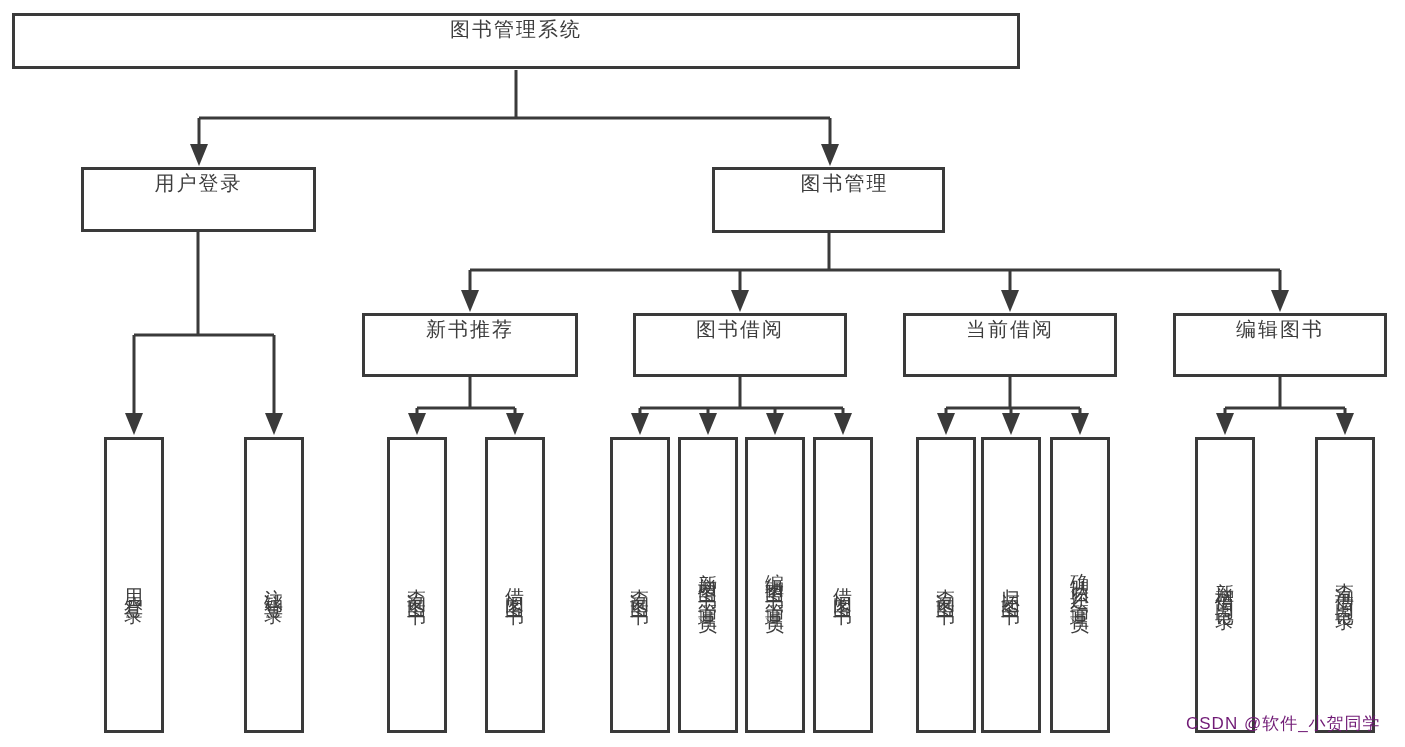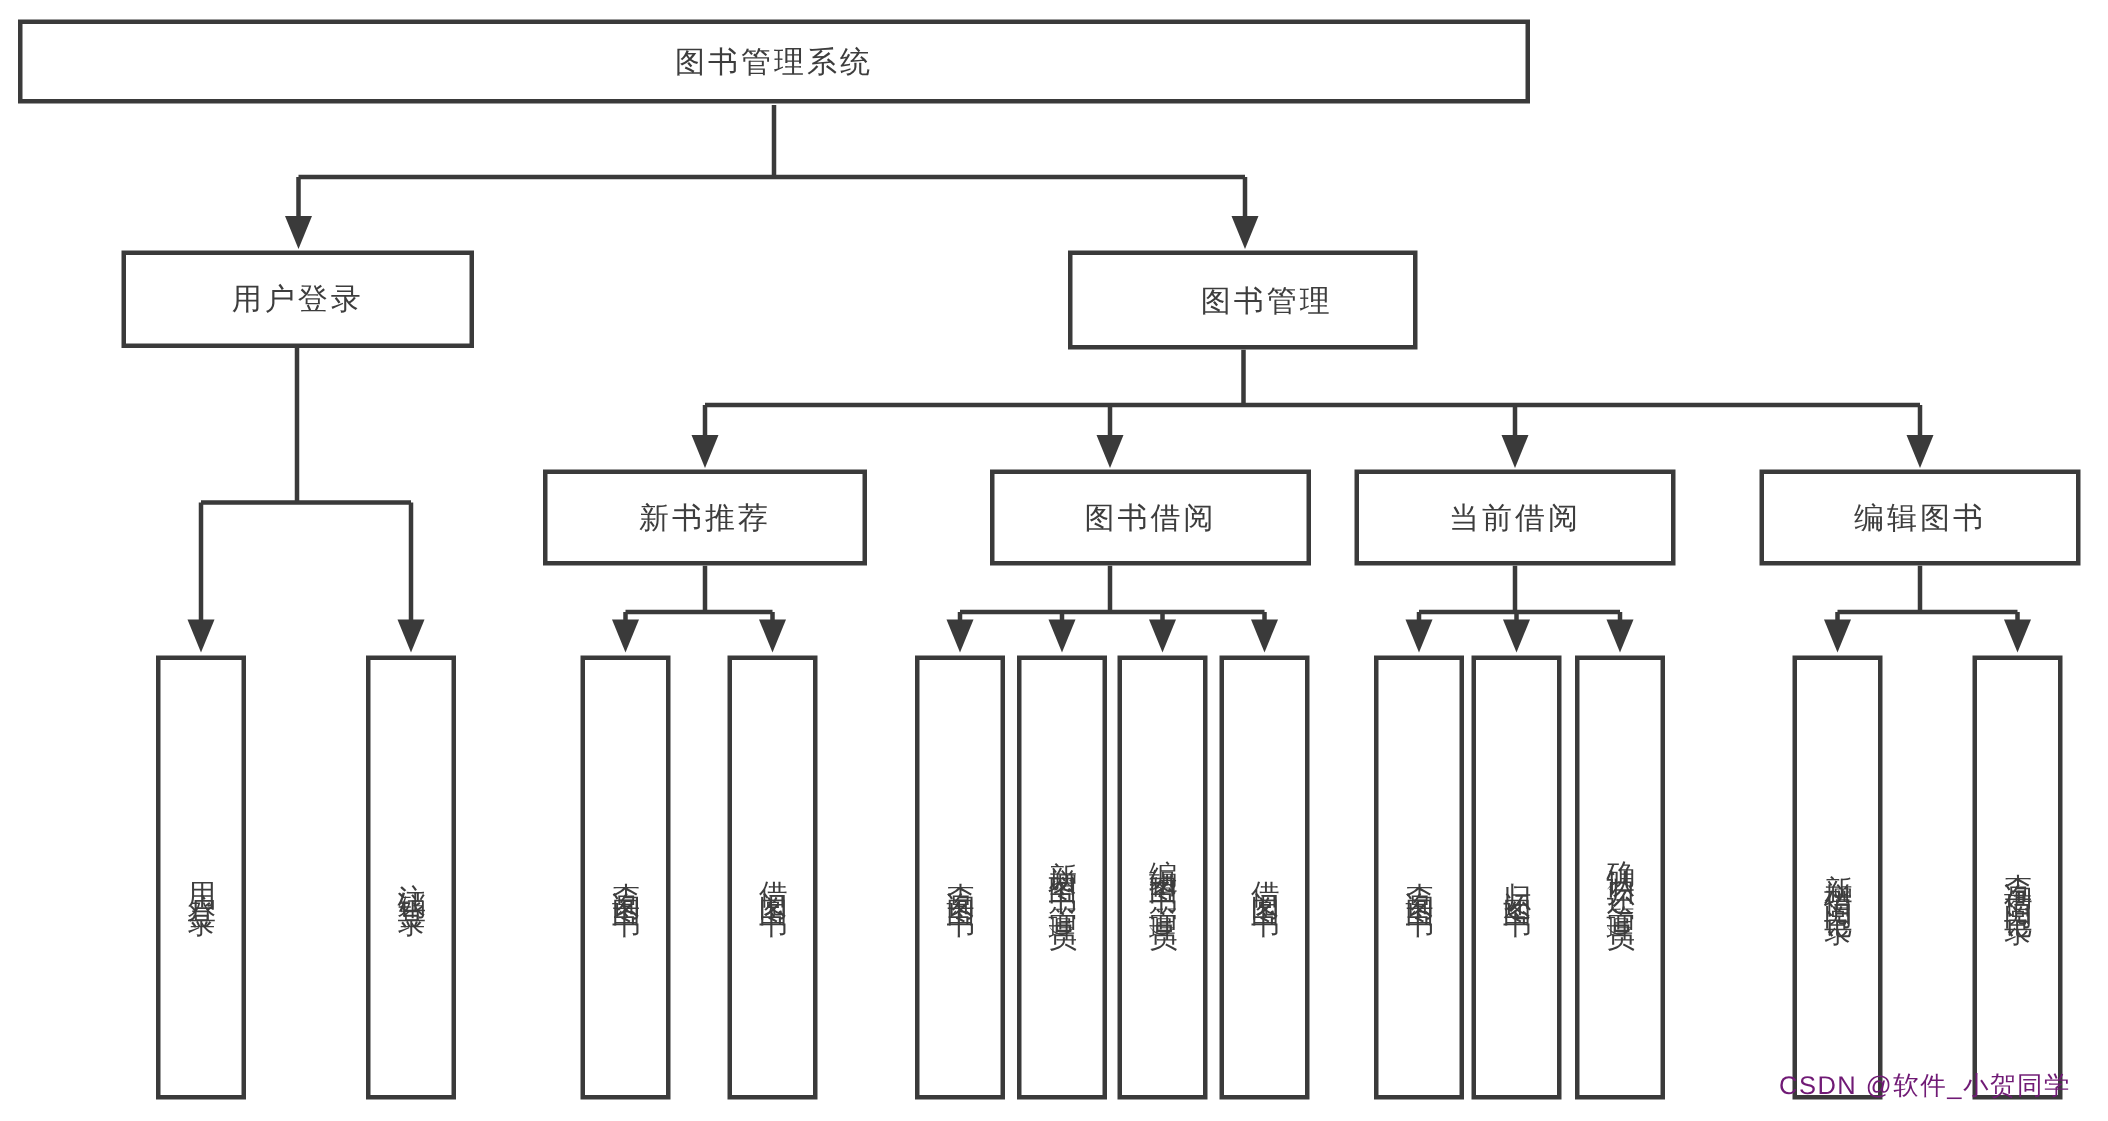--- a/index.html
+++ b/index.html
@@ -4,21 +4,21 @@
 <style>
   html,body { margin:0; padding:0; }
   body {
     width:1405px; height:747px; position:relative; overflow:hidden;
     background:#ffffff; color:#3d3d3d;
     font-family:"Liberation Sans", sans-serif;
   }
   .node {
     position:absolute; box-sizing:border-box;
     border:3px solid #3a3a3a; background:#ffffff;
-    display:flex; align-items:center; justify-content:center;
+    display:flex; align-items:flex-start; justify-content:center;
     font-size:20px; letter-spacing:2px; z-index:2;
   }
   .leaf {
     position:absolute; box-sizing:border-box;
     border:3px solid #3a3a3a; background:#ffffff;
     top:437px; height:296px; width:60px;
     display:flex; align-items:center; justify-content:center;
     z-index:2;
   }
   .leaf span {
@@ -74,21 +74,21 @@
 <div class="node" style="left:81px; top:167px; width:235px; height:65px;">
   <span>用户登录</span>
 </div>
 <div class="node" style="left:712px; top:167px; width:233px; height:66px;padding-left:32px;">
   <span>图书管理</span>
 </div>
 
 <div class="node" style="left:362px; top:313px; width:216px; height:64px;">
   <span>新书推荐</span>
 </div>
-<div class="node" style="left:660px; top:313px; width:214px; height:64px;">
+<div class="node" style="left:633px; top:313px; width:214px; height:64px;">
   <span>图书借阅</span>
 </div>
 <div class="node" style="left:903px; top:313px; width:214px; height:64px;">
   <span>当前借阅</span>
 </div>
 <div class="node" style="left:1173px; top:313px; width:214px; height:64px;">
   <span>编辑图书</span>
 </div>
 
 <div class="leaf" style="left:104px;">

